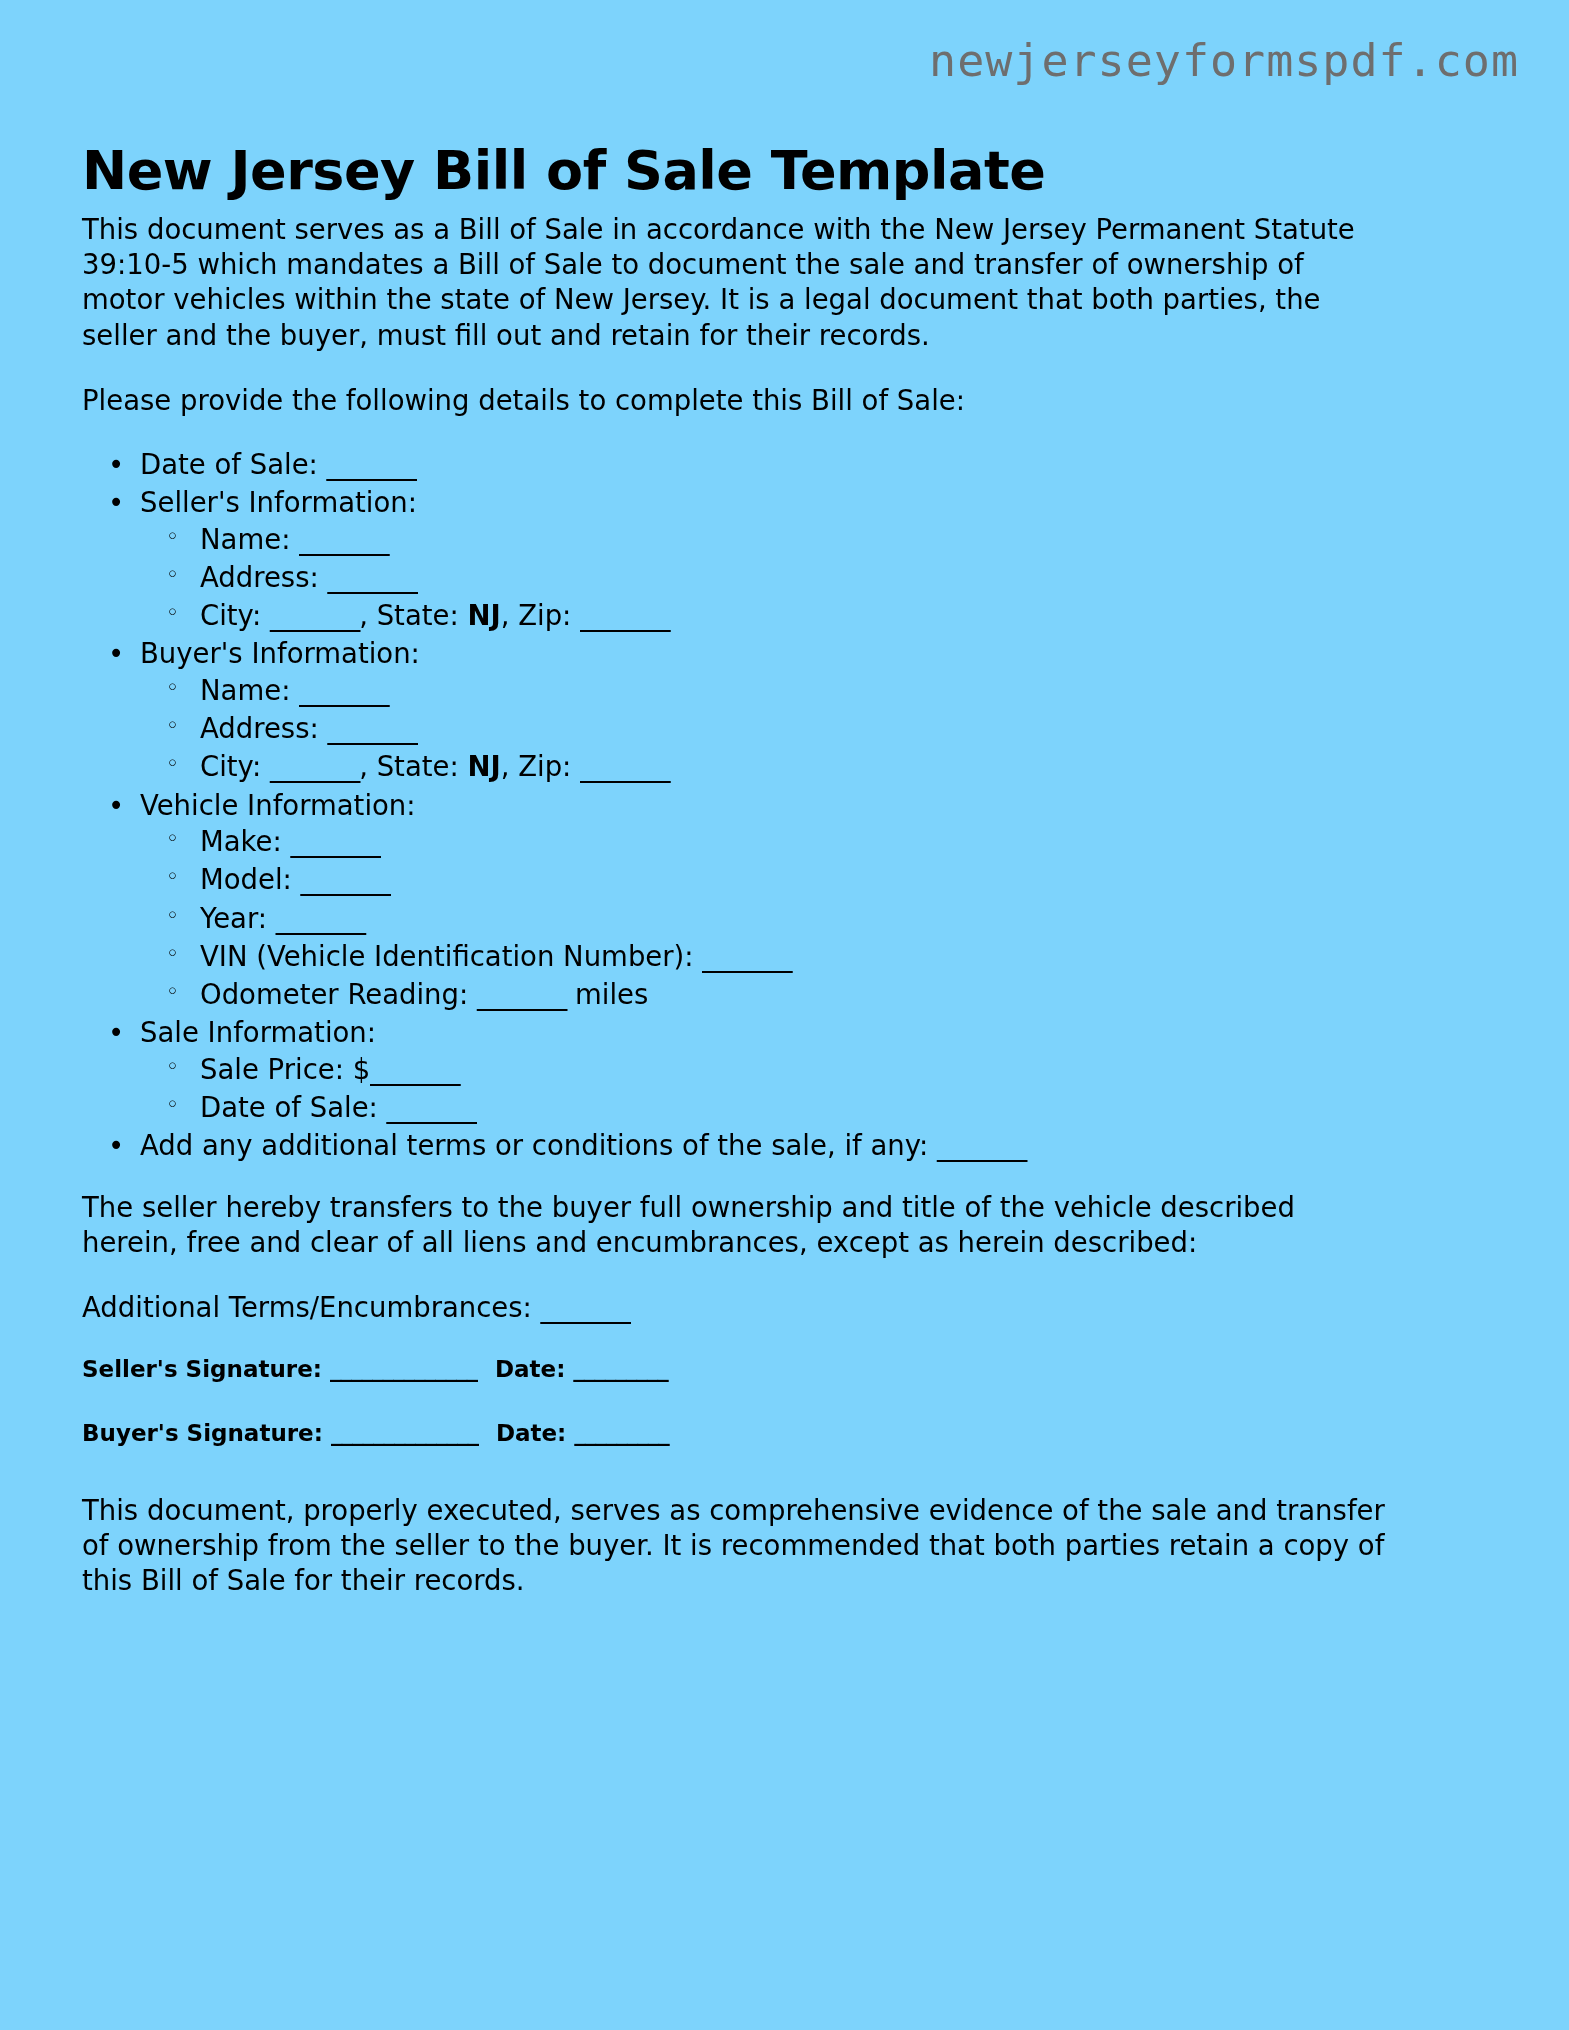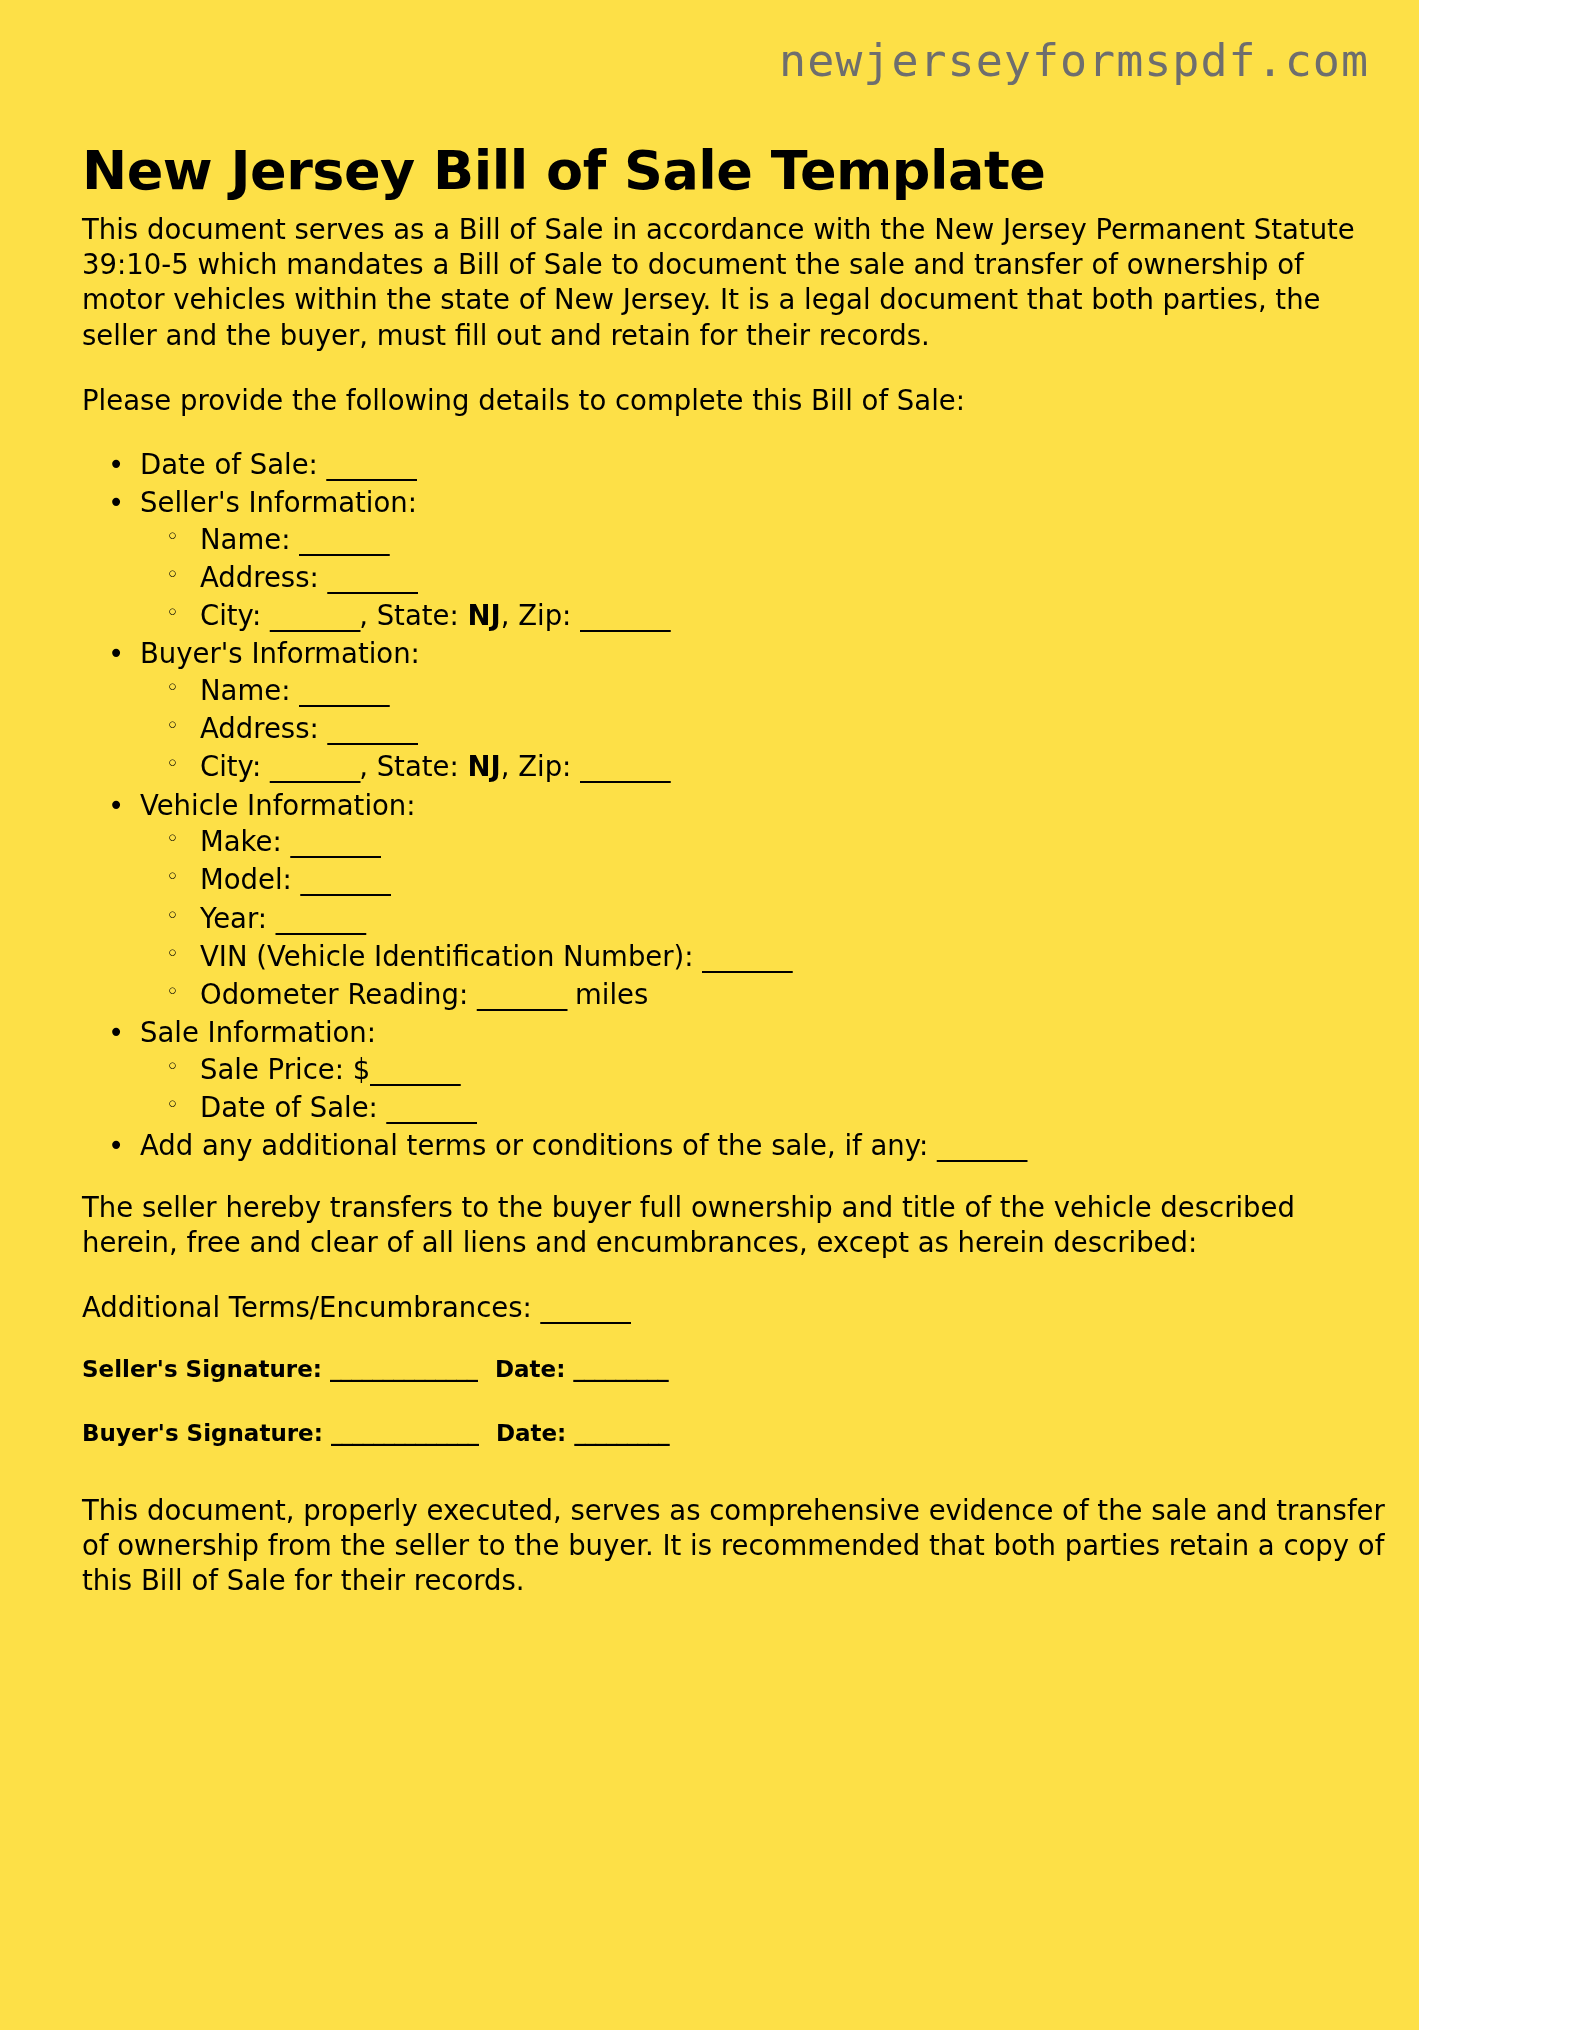--- a/index.html
+++ b/index.html
@@ -7,23 +7,23 @@
     margin: 0;
     padding: 0;
     background: #ffffff;
   }
   body {
     font-family: "DejaVu Sans", sans-serif;
     color: #000000;
   }
   .page {
     position: relative;
-    width: 1419px;
+    width: 1569px;
     height: 2030px;
-    background: #fde047;
+    background: #7dd3fc;
     box-sizing: border-box;
     overflow: hidden;
   }
 
   
   .watermark {
     position: absolute;
     top: 38px;
     right: 50px;
     font-family: "DejaVu Sans Mono", monospace;

